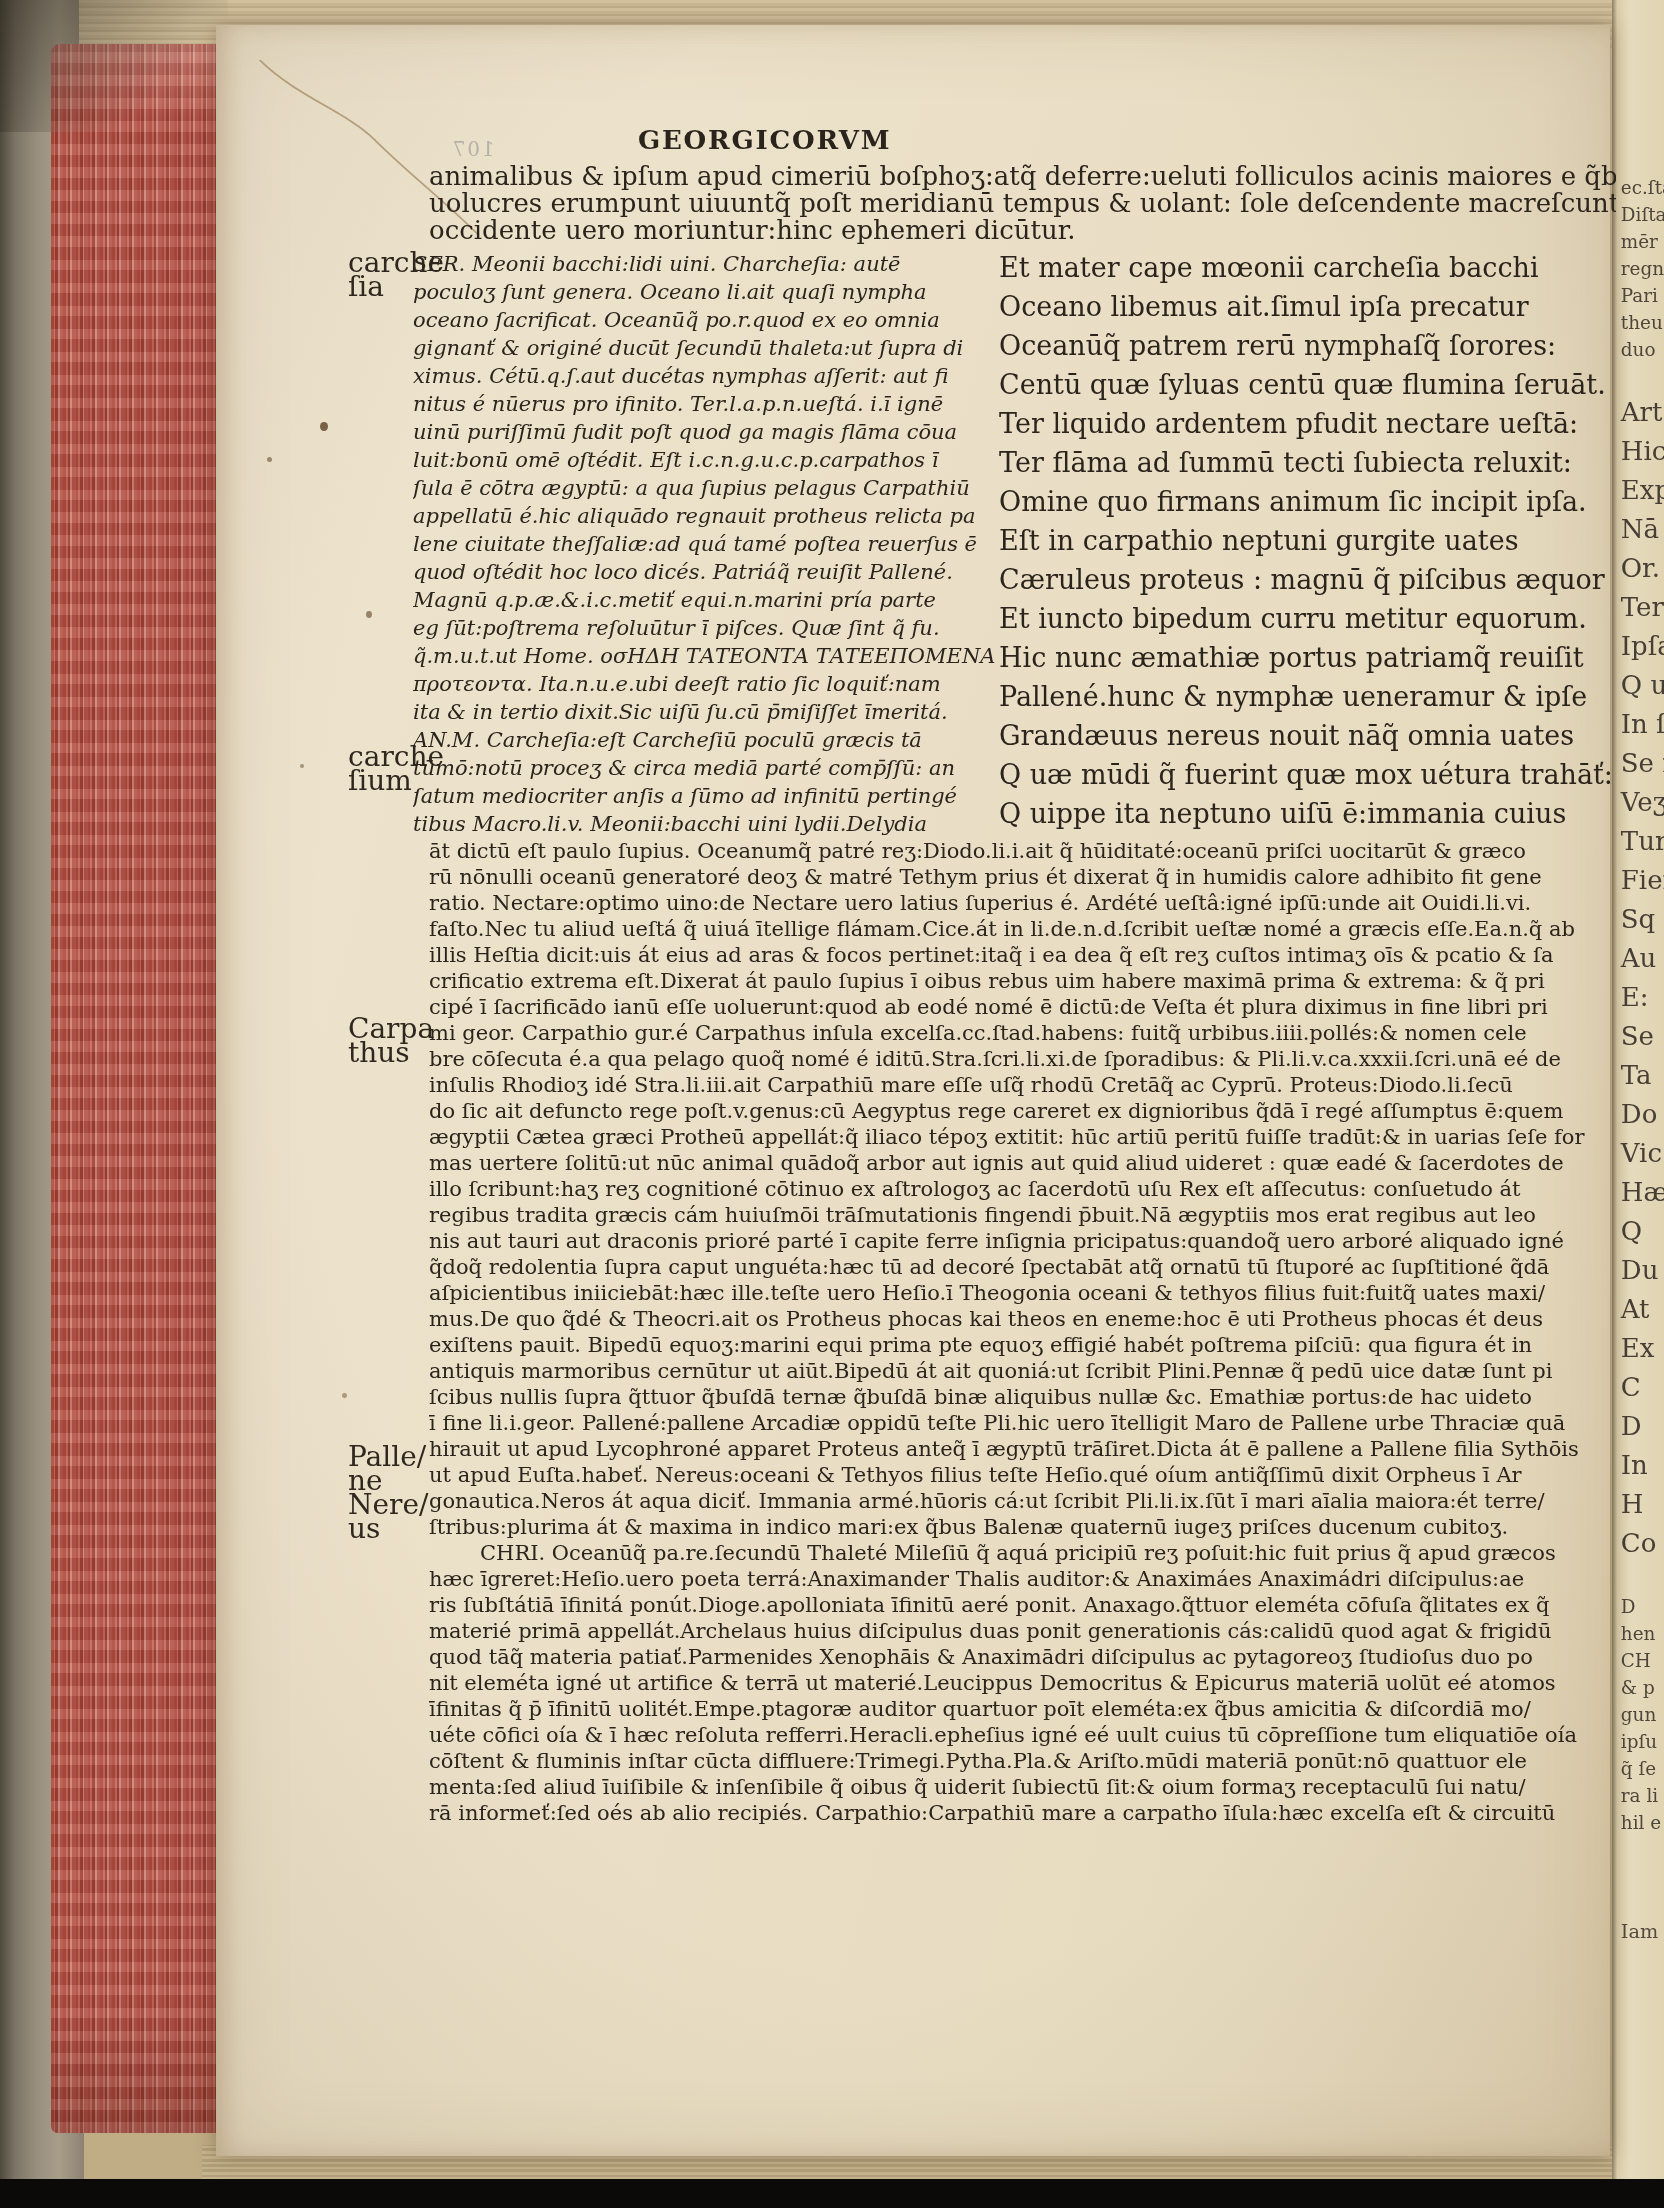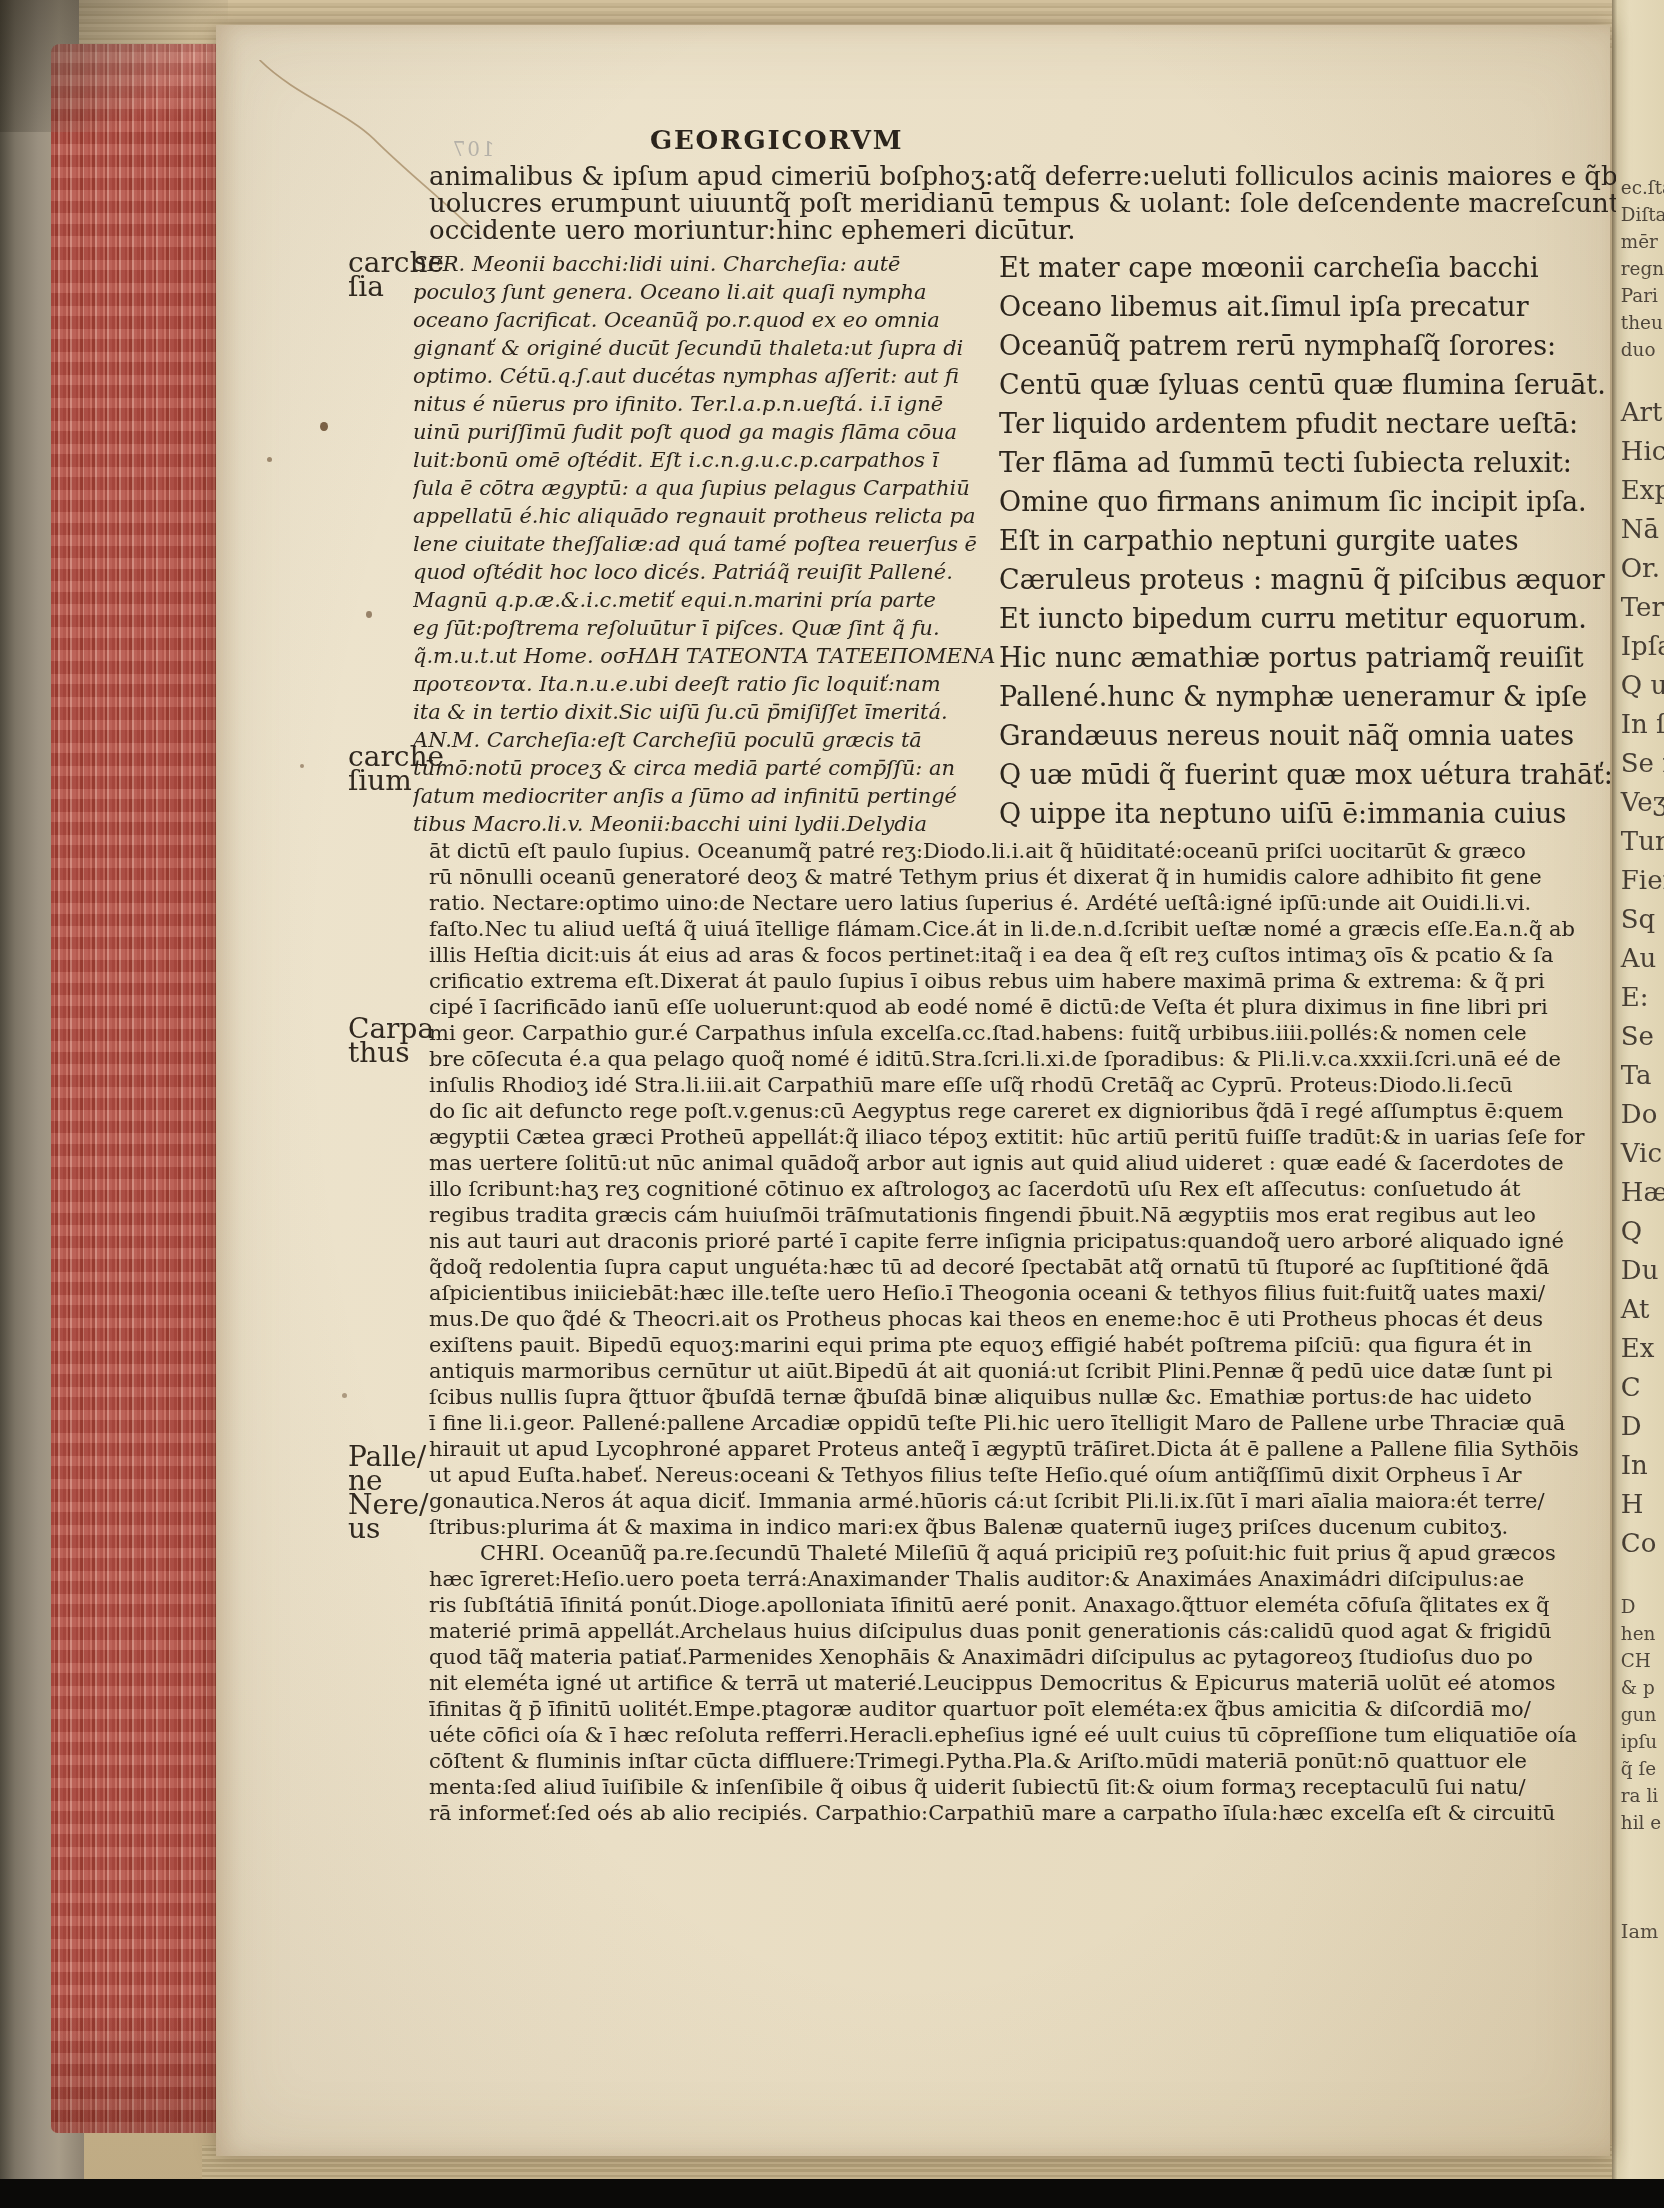--- a/index.html
+++ b/index.html
@@ -46,21 +46,21 @@
   .s1{left:104px;top:397px;width:8px;height:9.7px;}
   .s2{left:51px;top:432px;width:5.3px;height:5.3px;opacity:.55;}
   .s3{left:150px;top:586px;width:6.1px;height:7px;opacity:.6;}
   .s4{left:84px;top:739px;width:4.4px;height:4.4px;opacity:.5;}
   .s5{left:126px;top:1368px;width:5.3px;height:5.3px;opacity:.45;}
   .crease-svg{position:absolute;left:26px;top:35px;}
 
   .folio-showthrough{position:absolute;left:235px;top:112px;font-size:20px;color:rgba(95,100,115,.38);
     transform:scaleX(-1);letter-spacing:1.8px;}
 
-  .header{position:absolute;left:434px;top:100px;font-size:26px;font-weight:600;letter-spacing:1.8px;white-space:nowrap;}
+  .header{position:absolute;left:422px;top:100px;font-size:26px;font-weight:600;letter-spacing:1.8px;white-space:nowrap;}
 
   .intro{position:absolute;left:213px;top:138px;width:1187px;font-size:26px;line-height:27px;}
   .intro .line{white-space:nowrap;overflow:hidden;}
 
   .margin-note{position:absolute;left:132px;width:65px;font-size:28px;line-height:24px;color:#30281f;}
   .mn1{top:226px;} .mn2{top:720px;} .mn3{top:992px;} .mn4{top:1420px;}
   .margin-note .line{white-space:nowrap;}
 
   .col-left{position:absolute;left:197px;top:225px;width:583px;height:590px;
     font-size:21px;line-height:28px;overflow:hidden;}
@@ -186,21 +186,21 @@
         <div class="line">ne</div>
         <div class="line">Nere/</div>
         <div class="line">us</div>
       </div>
 
     <div class="col-left">
         <div class="line">SER.   Meonii bacchi:lidi uini.  Charcheſia: autē</div>
         <div class="line">poculoʒ ſunt genera.  Oceano li.ait quaſi nympha</div>
         <div class="line">oceano ſacrificat.  Oceanūq̃ po.r.quod ex eo omnia</div>
         <div class="line">gignanť &amp; originé ducūt ſecundū thaleta:ut ſupra di</div>
-        <div class="line">optimo.  Cétū.q.ſ.aut ducétas nymphas aſſerit: aut fi</div>
+        <div class="line">ximus.  Cétū.q.ſ.aut ducétas nymphas aſſerit: aut fi</div>
         <div class="line">nitus é nūerus pro ifinito.  Ter.l.a.p.n.ueſtá. i.ī ignē</div>
         <div class="line">uinū puriſſimū fudit poſt quod ga magis flāma cōua</div>
         <div class="line">luit:bonū omē oſtédit.  Eſt i.c.n.g.u.c.p.carpathos ī</div>
         <div class="line">ſula ē cōtra ægyptū: a qua ſupius pelagus Carpathiū</div>
         <div class="line">appellatū é.hic aliquādo regnauit protheus relicta pa</div>
         <div class="line">lene ciuitate theſſaliæ:ad quá tamé poſtea reuerſus ē</div>
         <div class="line">quod oſtédit hoc loco dicés. Patriáq̃ reuiſit Pallené.</div>
         <div class="line">Magnū q.p.æ.&amp;.i.c.metiť equi.n.marini pría parte</div>
         <div class="line">eg ſūt:poſtrema reſoluūtur ī piſces.  Quæ ſint q̃ fu.</div>
         <div class="line">q̃.m.u.t.ut Home. οσΗΔΗ ΤΑΤΕΟΝΤΑ ΤΑΤΕΕΠΟΜΕΝΑ</div>

